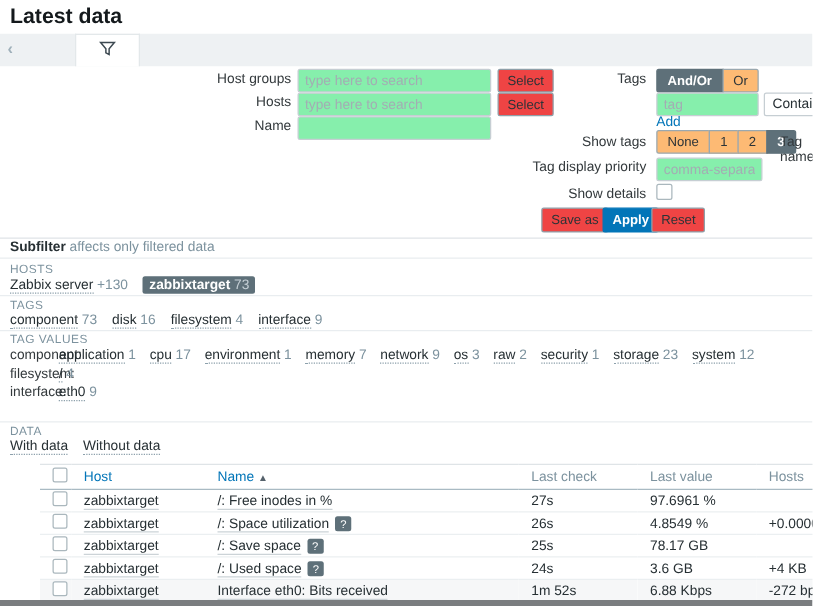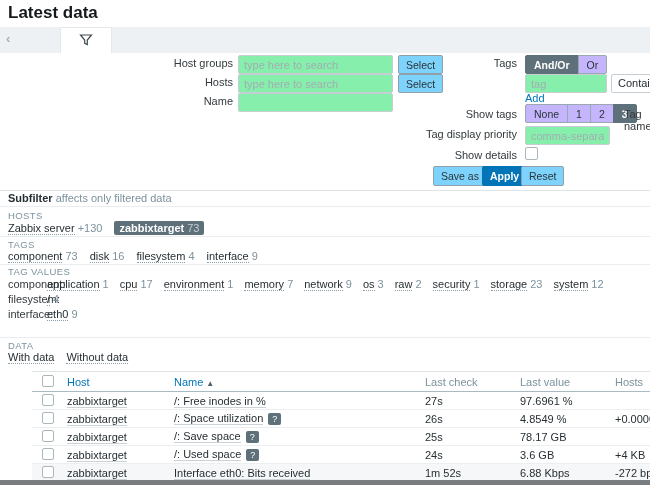--- a/index.html
+++ b/index.html
@@ -16,25 +16,25 @@
   .chev{left:6px;top:4px;font-size:13px;font-weight:bold;color:#9fb0ba;cursor:pointer;}
   .ftab{left:60px;top:0;width:52px;height:26px;background:#fff;border:1px solid #e3e8ea;border-bottom:none;
         display:flex;align-items:center;justify-content:center;cursor:pointer;box-sizing:border-box;}
   
   .flabel{font-size:11px;color:#33393c;text-align:right;}
   .tinput{height:19px;border:1px solid #c6ced3;border-radius:2px;background:#86efac;
           font-family:inherit;font-size:11px;color:#262f33;padding:0 5px;box-sizing:border-box;}
   .tinput::placeholder{color:#a3adb3;}
   .selbox{height:19px;border:1px solid #c6ced3;border-radius:2px;background:#fff;line-height:17px;
           padding:0 6px;box-sizing:border-box;color:#262f33;cursor:pointer;}
-  .btn{height:20px;border:1px solid #8fa0a9;border-radius:2px;background:#7dd3fc;color:#2b3337;
+  .btn{height:20px;border:1px solid #8fa0a9;border-radius:2px;background:#ef4444;color:#2b3337;
        font-family:inherit;font-size:10.5px;padding:0 7px;cursor:pointer;box-sizing:border-box;}
   .btn.primary{background:#0275b8;border-color:#0275b8;color:#fff;font-weight:bold;}
   .seg{display:flex;}
-  .seg .sbtn{height:19px;border:1px solid #9aa8af;background:#c4b5fd;color:#2b3337;font-family:inherit;
+  .seg .sbtn{height:19px;border:1px solid #9aa8af;background:#fdba74;color:#2b3337;font-family:inherit;
        font-size:10.5px;padding:0 8px;margin-left:-1px;cursor:pointer;box-sizing:border-box;}
   .seg .sbtn:first-child{border-radius:2px 0 0 2px;margin-left:0;}
   .seg .sbtn:last-child{border-radius:0 2px 2px 0;}
   .seg .sbtn.active{background:#5e7079;border-color:#5e7079;color:#fff;font-weight:bold;}
   .alink{color:#0275b8;cursor:pointer;}
   .checkbox{width:13px;height:13px;border:1px solid #aab7bd;border-radius:2px;background:#fff;
             display:inline-block;box-sizing:border-box;cursor:pointer;}
   
   .hr{left:0;width:650px;border-top:1px solid #e9edf0;height:0;}
   

